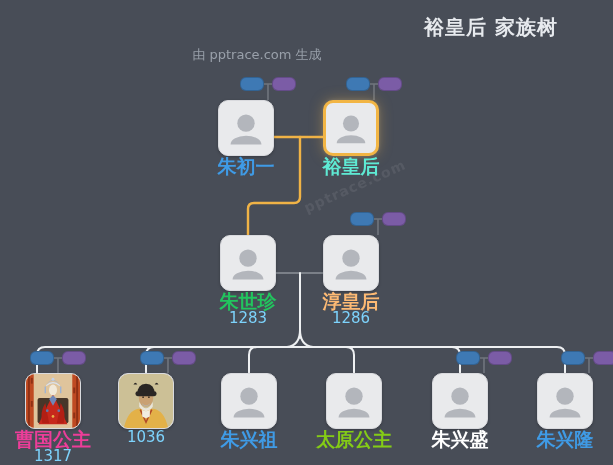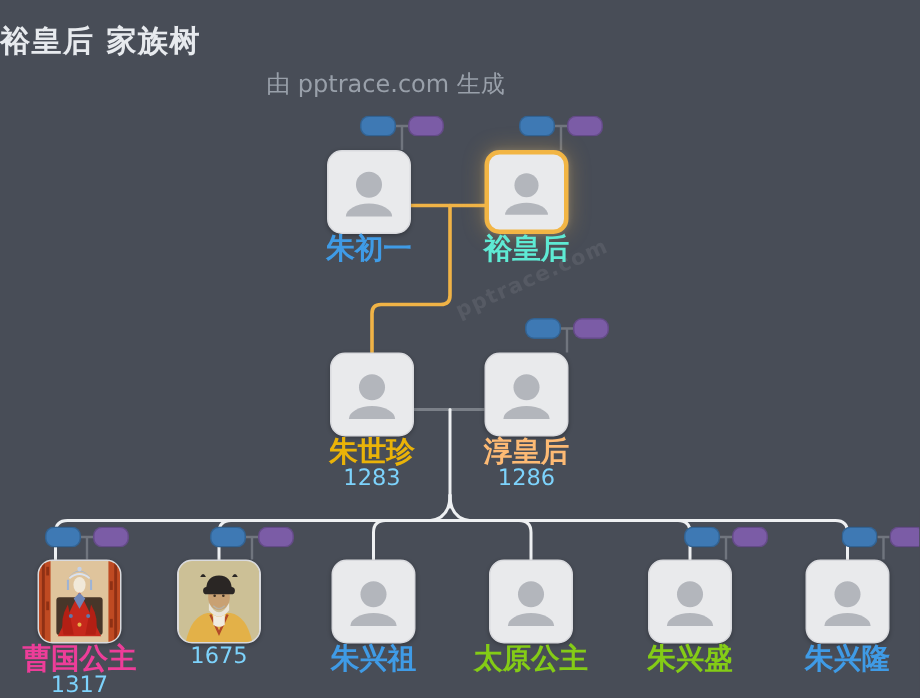--- a/index.html
+++ b/index.html
@@ -2,26 +2,26 @@
 <html><head>
 <meta charset="utf-8">
 <style>
   html,body{margin:0;padding:0;background:#484d57;}
   #canvas{
     position:relative;width:613px;height:465px;overflow:hidden;
     background:#484d57;
     font-family:"DejaVu Sans","Liberation Sans",sans-serif;
   }
   .title{
-    position:absolute;left:0;top:14px;width:558px;text-align:left;
+    position:absolute;left:0;top:14px;width:558px;text-align:right;
     color:#e7eaee;font-size:20px;font-weight:bold;letter-spacing:1px;
   }
   .subtitle{
     position:absolute;left:0;top:46px;width:514px;text-align:center;
-    color:#99a0aa;font-size:16px;
+    color:#99a0aa;font-size:13px;
   }
   .watermark{
     position:absolute;left:300px;top:178px;
     transform:rotate(-24deg);
     color:rgba(255,255,255,0.08);font-size:14px;font-weight:bold;letter-spacing:1px;
     white-space:nowrap;pointer-events:none;
   }
   svg.lines{position:absolute;left:0;top:0;}
   .node{position:absolute;width:120px;text-align:center;}
   .card{
@@ -101,21 +101,21 @@
         </div>
         <div class="nname" style="color: #5eead4;">裕皇后</div>
       </div>
       <div class="node" style="left: 188px; top: 235px;">
         <div class="card">
           <svg viewBox="0 0 56 56">
             <circle cx="28" cy="23" r="9" fill="#b3b6bc"></circle>
             <path d="M12 45 a16 9 0 0 1 32 0 z" fill="#b3b6bc"></path>
           </svg>
         </div>
-        <div class="nname" style="color: #eab308;">朱世珍</div>
+        <div class="nname" style="color: #22c55e;">朱世珍</div>
         <div class="nyear">1283</div>
       </div>
       <div class="node" style="left: 291px; top: 235px;">
         <div class="card">
           <svg viewBox="0 0 56 56">
             <circle cx="28" cy="23" r="9" fill="#b3b6bc"></circle>
             <path d="M12 45 a16 9 0 0 1 32 0 z" fill="#b3b6bc"></path>
           </svg>
         </div>
         <div class="nname" style="color: #fdba74;">淳皇后</div>
@@ -162,21 +162,21 @@
             <path d="M21 29 Q28 42 35 29 L35 34 Q28 43 21 34 Z" fill="#e9e5da"></path>
             <path d="M24 31 Q28 35 32 31" stroke="#b8b2a4" stroke-width="1" fill="none"></path>
             <path d="M19 21 Q19 10 28 10 Q37 10 37 21 Z" fill="#2a2624"></path>
             <rect x="17" y="18" width="22" height="5" rx="2.5" fill="#2a2624"></rect>
             <path d="M15 11 Q17 7 19 11 Z" fill="#2a2624"></path>
             <path d="M37 11 Q39 7 41 11 Z" fill="#2a2624"></path>
             <circle cx="25" cy="24" r="0.9" fill="#3d2f22"></circle>
             <circle cx="31" cy="24" r="0.9" fill="#3d2f22"></circle>
           </svg>
         </div>
-        <div class="nyear">1675</div>
+        <div class="nyear">1036</div>
       </div>
       <div class="node" style="left: 189px; top: 373px;">
         <div class="card">
           <svg viewBox="0 0 56 56">
             <circle cx="28" cy="23" r="9" fill="#b3b6bc"></circle>
             <path d="M12 45 a16 9 0 0 1 32 0 z" fill="#b3b6bc"></path>
           </svg>
         </div>
         <div class="nname" style="color: rgb(63, 155, 230);">朱兴祖</div>
       </div>
@@ -189,21 +189,21 @@
         </div>
         <div class="nname" style="color: #84cc16;">太原公主</div>
       </div>
       <div class="node" style="left: 400px; top: 373px;">
         <div class="card">
           <svg viewBox="0 0 56 56">
             <circle cx="28" cy="23" r="9" fill="#b3b6bc"></circle>
             <path d="M12 45 a16 9 0 0 1 32 0 z" fill="#b3b6bc"></path>
           </svg>
         </div>
-        <div class="nname" style="color: #84cc16;">朱兴盛</div>
+        <div class="nname" style="color: #ffffff;">朱兴盛</div>
       </div>
       <div class="node" style="left: 505px; top: 373px;">
         <div class="card">
           <svg viewBox="0 0 56 56">
             <circle cx="28" cy="23" r="9" fill="#b3b6bc"></circle>
             <path d="M12 45 a16 9 0 0 1 32 0 z" fill="#b3b6bc"></path>
           </svg>
         </div>
         <div class="nname" style="color: rgb(63, 155, 230);">朱兴隆</div>
       </div>

